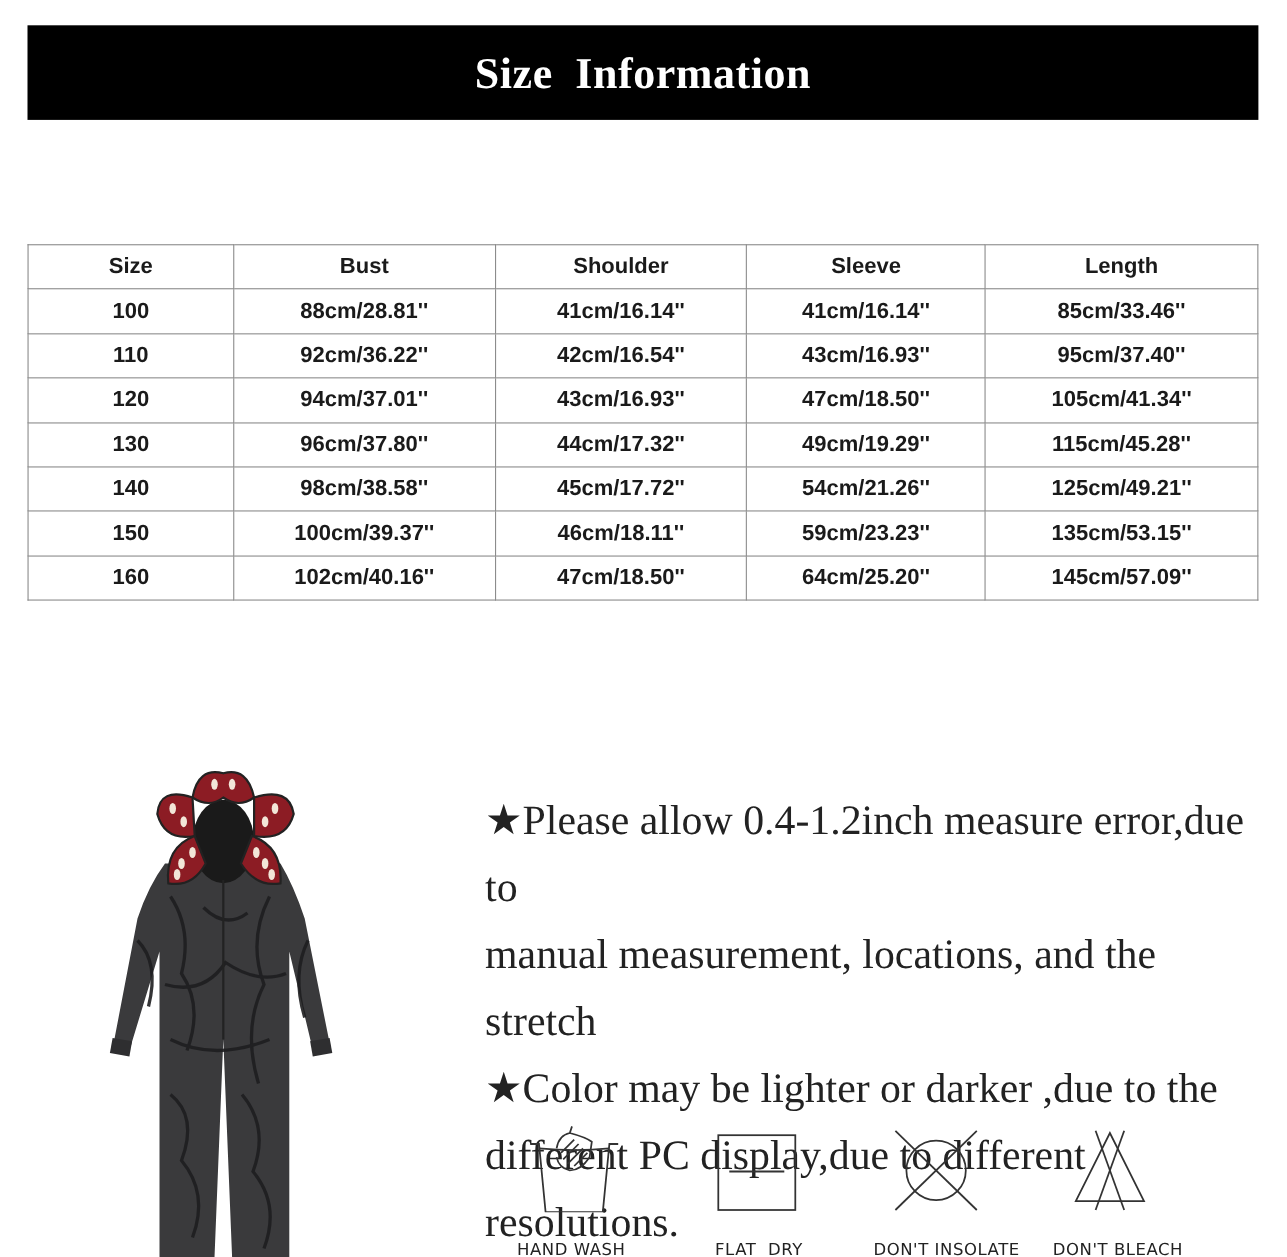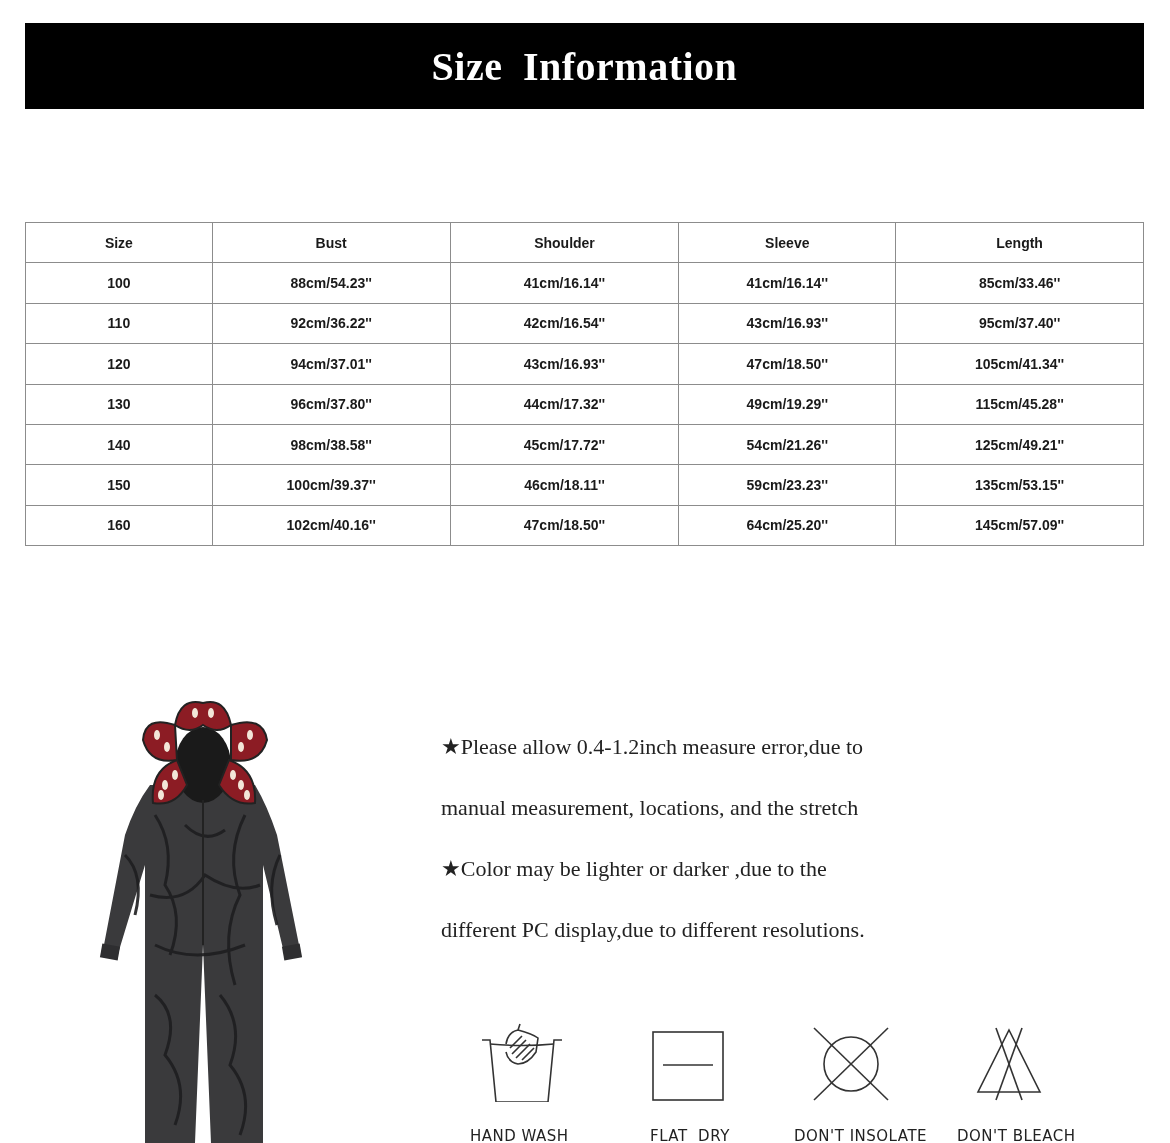--- a/index.html
+++ b/index.html
@@ -1,23 +1,23 @@
 <!DOCTYPE html>
 <html><head>
 <meta charset="utf-8">
 <style>
   * { box-sizing: border-box; margin: 0; padding: 0; }
   body { width: 1170px; height: 1143px; background: #ffffff; position: relative; overflow: hidden; font-family: "Liberation Sans", sans-serif; color: #111; }
   .banner { position: absolute; left: 25px; top: 23px; width: 1119px; height: 86px; background: #000; display: flex; align-items: center; justify-content: center; }
   .banner-title { color: #fff; font-family: "Liberation Serif", serif; font-weight: bold; font-size: 40px; word-spacing: 10px; letter-spacing: 0.5px; }
   table.size-table { position: absolute; left: 25px; top: 222px; width: 1119px; border-collapse: collapse; }
-  .size-table th, .size-table td { border: 1px solid #8c8c8c; height: 40.4px; text-align: center; font-weight: bold; font-size: 14px; color: #1a1a1a; font-family: "Liberation Sans", sans-serif; }
+  .size-table th, .size-table td { border: 1px solid #8c8c8c; height: 40.4px; text-align: center; font-weight: bold; font-size: 20px; color: #1a1a1a; font-family: "Liberation Sans", sans-serif; }
   .col-size { width: 187px; } .col-bust { width: 238px; margin-top: 32px; } .col-shoulder { width: 229px; } .col-sleeve { width: 217px; } .col-length { width: 248px; }
   .product-image { position: absolute; left: 95px; top: 695px; width: 220px; height: 448px; }
-  .notes { position: absolute; left: 441px; top: 716px; width: 700px; font-family: "Liberation Serif", serif; font-size: 22px; line-height: 61px; color: #222; }
+  .notes { position: absolute; left: 441px; top: 716px; width: 700px; font-family: "Liberation Serif", serif; font-size: 38px; line-height: 61px; color: #222; }
   .care { position: absolute; top: 1022px; }
   .care svg { display: block; }
   .care-label { position: absolute; font-size: 15px; color: #222; white-space: nowrap; letter-spacing: 0.5px; font-family: "DejaVu Sans", sans-serif; top: 1127px; }
 </style>
 </head>
 <body>
 
 <div class="banner">
   <span class="banner-title">Size  Information</span>
 </div>
@@ -28,21 +28,21 @@
       <th class="col-size">Size</th>
       <th class="col-bust">Bust</th>
       <th class="col-shoulder">Shoulder</th>
       <th class="col-sleeve">Sleeve</th>
       <th class="col-length">Length</th>
     </tr>
   </thead>
   <tbody>
     <tr>
       <td>100</td>
-      <td>88cm/54.23''</td>
+      <td>88cm/28.81''</td>
       <td>41cm/16.14''</td>
       <td>41cm/16.14''</td>
       <td>85cm/33.46''</td>
     </tr>
     <tr>
       <td>110</td>
       <td>92cm/36.22''</td>
       <td>42cm/16.54''</td>
       <td>43cm/16.93''</td>
       <td>95cm/37.40''</td>

